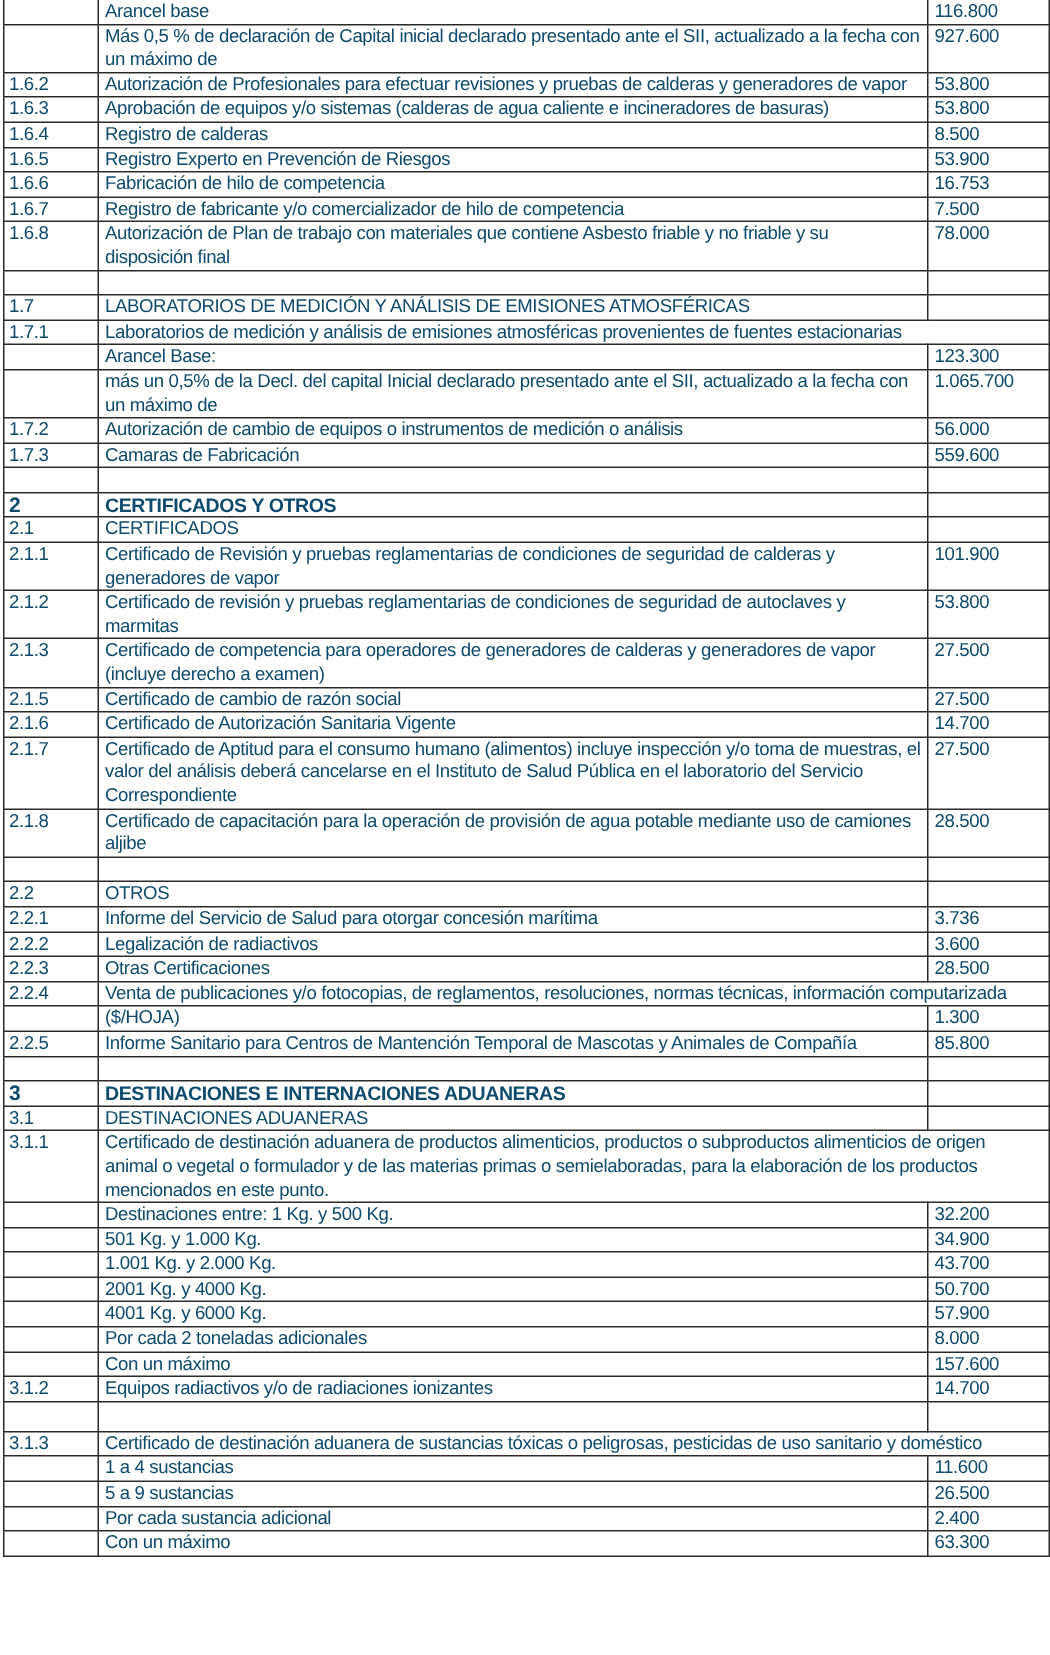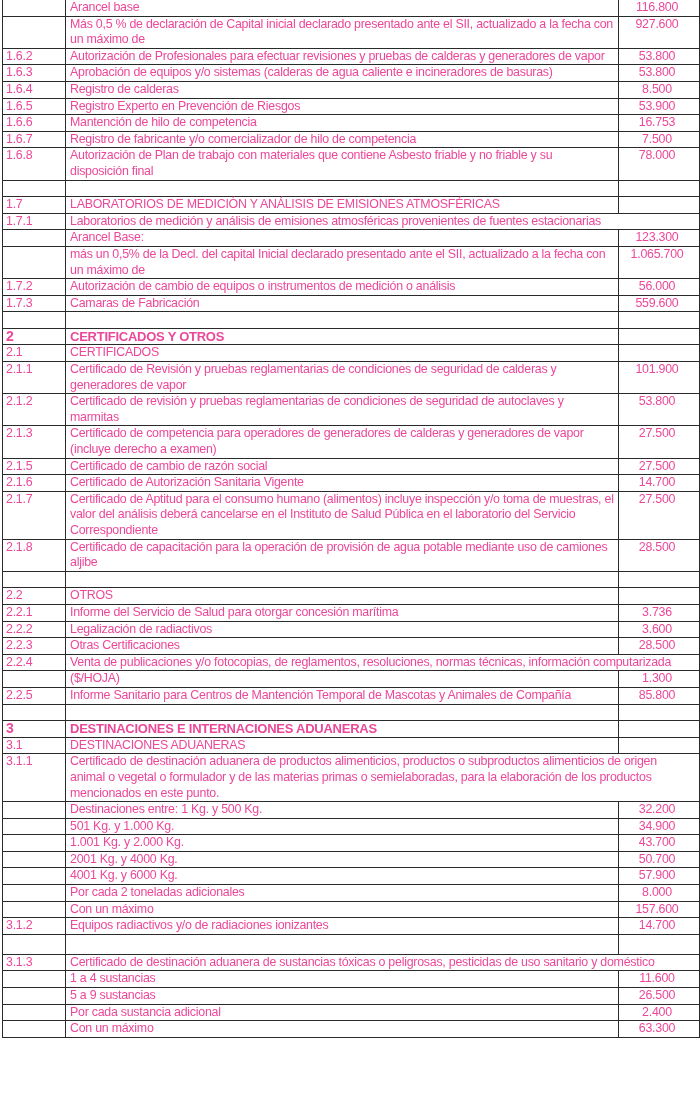--- a/index.html
+++ b/index.html
@@ -16,34 +16,34 @@
   #tariff-table {
     position: absolute;
     left: 2px;
     top: -1px;
     width: 697px;
     border-collapse: collapse;
     table-layout: fixed;
     font-family: "Liberation Sans", sans-serif;
     font-size: 12.4px;
     letter-spacing: -0.25px;
-    color: #ec4899;
+    color: #0c4a6e;
     border-radius: 20px;
   }
   #tariff-table td {
     border: 1px solid #2a2a2a;
     padding: 0 4px 0 4px;
     vertical-align: top;
     line-height: 15.6px;
   }
   col.c-code { width: 63px; }
   col.c-desc { width: 553px; }
   col.c-price { width: 81px; }
   td.price {
-    text-align: center;
+    text-align: left;
     padding-right: 8px !important;
   }
   td.code { padding-left: 3px !important; margin-top: 12px; }
   tr.spacer td { height: 15.6px; }
   tr.tall-spacer td { height: 19px; }
   tr.section td { font-weight: bold; font-size: 13px; }
   tr.section td.code { font-size: 14px; }
 </style>
 </head>
 <body>
@@ -80,21 +80,21 @@
         <td class="desc">Registro de calderas</td>
         <td class="price">8.500</td>
       </tr>
       <tr class="item">
         <td class="code">1.6.5</td>
         <td class="desc">Registro Experto en Prevención de Riesgos</td>
         <td class="price">53.900</td>
       </tr>
       <tr class="item">
         <td class="code">1.6.6</td>
-        <td class="desc">Mantención de hilo de competencia</td>
+        <td class="desc">Fabricación de hilo de competencia</td>
         <td class="price">16.753</td>
       </tr>
       <tr class="item">
         <td class="code">1.6.7</td>
         <td class="desc">Registro de fabricante y/o comercializador de hilo de competencia</td>
         <td class="price">7.500</td>
       </tr>
       <tr class="item">
         <td class="code">1.6.8</td>
         <td class="desc">Autorización de Plan de trabajo con materiales que contiene Asbesto friable y no friable y su disposición final</td>

